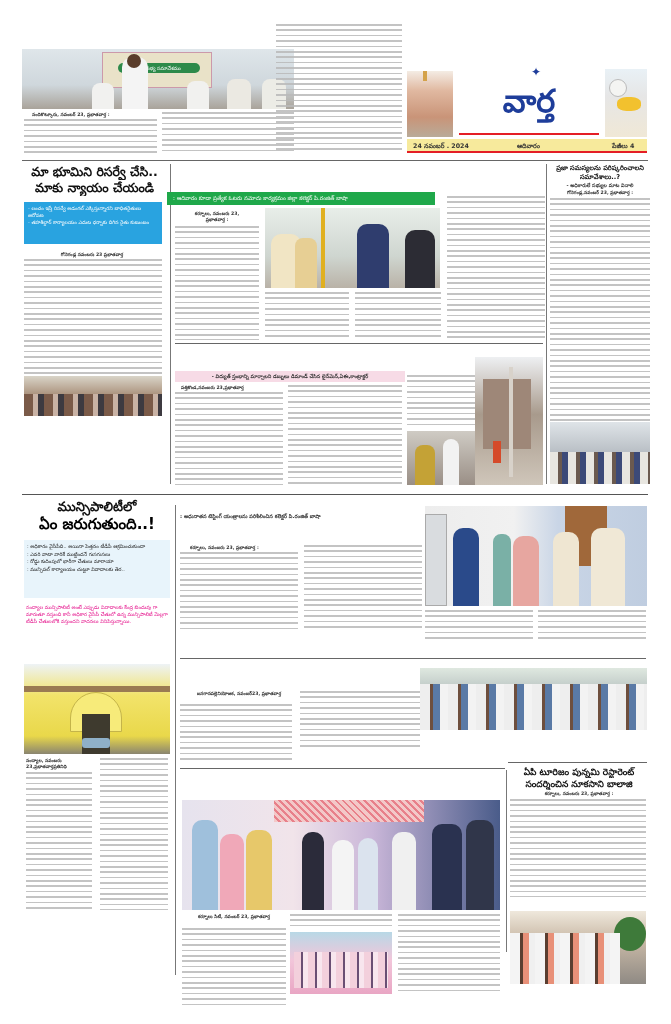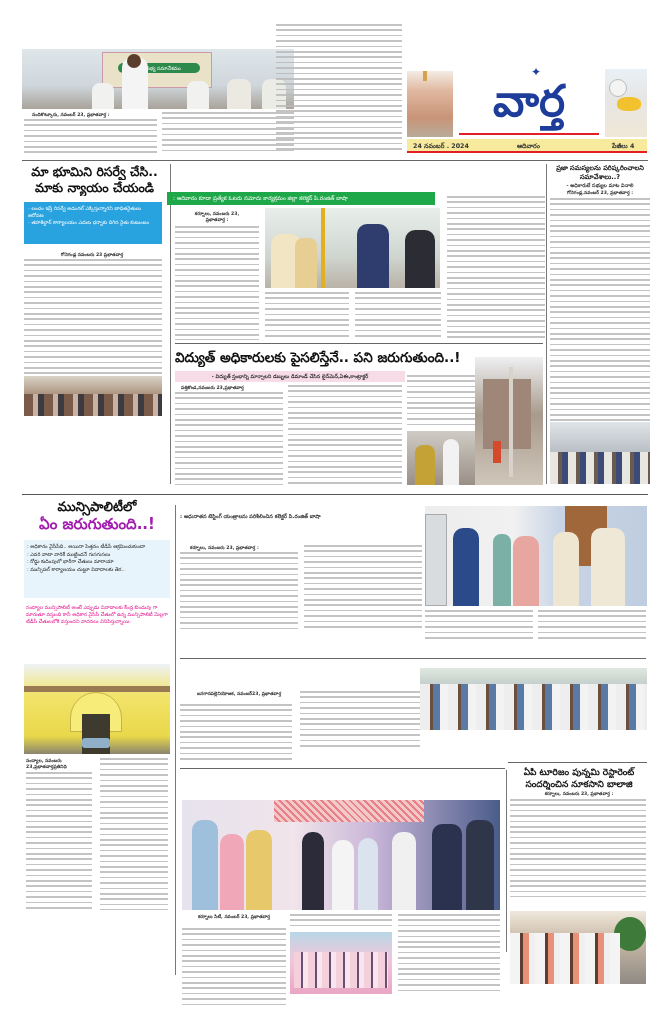--- a/index.html
+++ b/index.html
@@ -31,21 +31,21 @@
   <div class="abs txt txtfill" style="left:2px;top:93px;width:133px;height:36px;"></div>
   <div class="abs txt txtfill" style="left:140px;top:86px;width:132px;height:43px;"></div>
   <div class="abs txt txtfill" style="left:284px;top:-2px;width:0px;height:0px;"></div>
 </div>
 <div class="abs txt txtfill" style="left:276px;top:24px;width:126px;height:127px;"></div>
 
 <div class="abs" style="left:407px;top:25px;width:240px;height:138px;">
   <div class="photo" style="left:0;top:46px;width:46px;height:66px;background:linear-gradient(180deg,#f4ece4 0%,#e0b8a0 30%,#c99478 70%,#b9ab99 100%);">
     <div class="abs" style="left:16px;top:0;width:4px;height:10px;background:#d4a24a;"></div>
   </div>
-  <div class="abs" style="left:52px;top:44px;width:140px;height:64px;color:#1e3d9a;font-weight:bold;font-size:44px;line-height:64px;text-align:center;font-family:'DejaVu Serif',serif;overflow:hidden;">వార్త</div>
+  <div class="abs" style="left:52px;top:44px;width:140px;height:64px;color:#1e3d9a;font-weight:bold;font-size:32px;line-height:64px;text-align:center;font-family:'DejaVu Serif',serif;overflow:hidden;">వార్త</div>
   <div class="abs" style="left:115px;top:42px;width:28px;height:10px;color:#1e3d9a;font-size:12px;line-height:10px;text-align:center;">✦</div>
   <div class="abs" style="left:52px;top:108px;width:140px;height:2px;background:#e41e26;"></div>
   <div class="photo" style="left:198px;top:44px;width:42px;height:68px;background:linear-gradient(180deg,#e9f1f6 0%,#e6e6e6 40%,#f0e8d6 100%);">
     <div class="abs" style="left:12px;top:28px;width:24px;height:14px;background:#f2c12e;border-radius:40%;"></div>
     <div class="abs" style="left:4px;top:10px;width:18px;height:18px;background:#f4f4f2;border-radius:50%;border:1px solid #bbb;"></div>
   </div>
   <div class="abs" style="left:0;top:114px;width:240px;height:14px;background:#f7ea9c;border-bottom:2px solid #e41e26;font-size:6.3px;font-weight:bold;line-height:14px;color:#333;">
     <span class="abs" style="left:6px;">24 నవంబర్ . 2024</span>
     <span class="abs" style="left:110px;">ఆదివారం</span>
     <span class="abs" style="left:205px;">పేజీలు 4</span>
@@ -95,21 +95,20 @@
   <div class="txt txtfill" style="margin-top:2px;width:100px;height:226px;"></div>
   <div class="photo" style="left:0;top:258px;width:100px;height:62px;background:linear-gradient(180deg,#dfe4e8 0%,#b8bec4 50%,#8b8078 100%);">
     <div class="abs" style="left:0;top:30px;width:100px;height:32px;background:repeating-linear-gradient(90deg,#e8e6e0 0 8px,#6b5a4f 8px 12px,#3c4a78 12px 18px);"></div>
   </div>
 
 </div>
 
 <div class="rule" style="left:175px;top:343px;width:368px;height:1px;background:#666;"></div>
 
 <div class="abs" style="left:175px;top:347px;width:368px;height:140px;">
-  <div class="hl" style="font-size:13.5px;line-height:20px;">విద్యుత్ అధికారులకు పైసలిస్తేనే.. పని జరుగుతుంది..!</div>
   <div class="abs" style="left:0;top:24px;width:230px;height:11px;background:#f7dbe6;color:#333;font-size:5px;font-weight:bold;line-height:11px;text-align:center;white-space:nowrap;overflow:hidden;">- విద్యుత్ స్తంభాన్ని మార్చాలని డబ్బులు డిమాండ్ చేసిన లైన్‌మెన్,ఏఈ,కాంట్రాక్టర్</div>
   <div class="abs dateline" style="left:6px;top:38px;width:100px;white-space:nowrap;">పత్తికొండ,నవంబరు 23,ప్రభాతవార్త</div>
   <div class="abs txt txtfill" style="left:0;top:45px;width:108px;height:95px;"></div>
   <div class="abs txt txtfill" style="left:113px;top:38px;width:114px;height:102px;"></div>
   <div class="abs txt txtfill" style="left:232px;top:28px;width:88px;height:52px;"></div>
   <div class="photo" style="left:232px;top:84px;width:100px;height:54px;background:linear-gradient(180deg,#cfcbc4 0%,#9a8f86 100%);">
     <div class="abs" style="left:8px;top:14px;width:20px;height:40px;background:#c4a236;border-radius:8px 8px 0 0;"></div>
     <div class="abs" style="left:36px;top:8px;width:16px;height:46px;background:#f2f2f2;border-radius:8px 8px 0 0;"></div>
     <div class="abs" style="left:70px;top:16px;width:26px;height:38px;background:#fbfbfb;border-radius:8px 8px 0 0;"></div>
   </div>
@@ -118,21 +117,21 @@
     <div class="abs" style="left:34px;top:10px;width:4px;height:110px;background:#d8d2ca;"></div>
     <div class="abs" style="left:18px;top:84px;width:8px;height:22px;background:#d54a2a;"></div>
   </div>
 
 </div>
 
 <div class="rule" style="left:22px;top:494px;width:626px;height:1.2px;background:#555;"></div>
 
 <div class="abs" style="left:22px;top:498px;width:150px;height:526px;">
   <div style="font-size:13px;line-height:17px;font-weight:bold;text-align:center;color:#111;">మున్సిపాలిటీలో</div>
-  <div style="font-size:15px;line-height:19px;font-weight:bold;text-align:center;color:#a21caf;">ఏం జరుగుతుంది..!</div>
+  <div style="font-size:15px;line-height:19px;font-weight:bold;text-align:center;color:#000000;">ఏం జరుగుతుంది..!</div>
   <div class="abs" style="left:2px;top:42px;width:146px;height:58px;background:#e8f4fb;font-size:5px;line-height:7.5px;padding:3px 3px;color:#222;overflow:hidden;">
     <div>: అధికారం వైసీపీది.. అయినా పెత్తనం టీడీపీ ఆక్రమించుకుందా</div>
     <div>: ఎవరి వాటా వారికే ముట్టిందనే గుసగుసలు</div>
     <div>: రోడ్డు కుదింపులో భారీగా చేతులు మారాయా</div>
     <div>: మున్సిపల్ కార్యాలయం చుట్టూ వివాదాలకు తెర..</div>
   </div>
   <div class="abs" style="left:4px;top:106px;width:142px;height:50px;font-size:5px;line-height:7px;color:#e4108a;overflow:hidden;">నంద్యాల మున్సిపాలిటీ అంటే ఎప్పుడు వివాదాలకు కేంద్ర బిందువు గా మారుతూ వస్తుంది కానీ అధికార వైసీపీ చేతులో ఉన్న మున్సిపాలిటీ మెల్లగా టీడీపీ చేతులలోకి వస్తుందని వాదనలు వినిపిస్తున్నాయి.</div>
   <div class="photo" style="left:2px;top:166px;width:146px;height:90px;background:linear-gradient(180deg,#eef3f6 0%,#f2e36a 35%,#e9d84a 80%,#8a8570 100%);">
     <div class="abs" style="left:0;top:22px;width:146px;height:6px;background:#9a7a52;"></div>
     <div class="abs" style="left:46px;top:28px;width:52px;height:40px;background:#f7eb7a;border-radius:26px 26px 0 0;border:1px solid #c4b44a;"></div>

